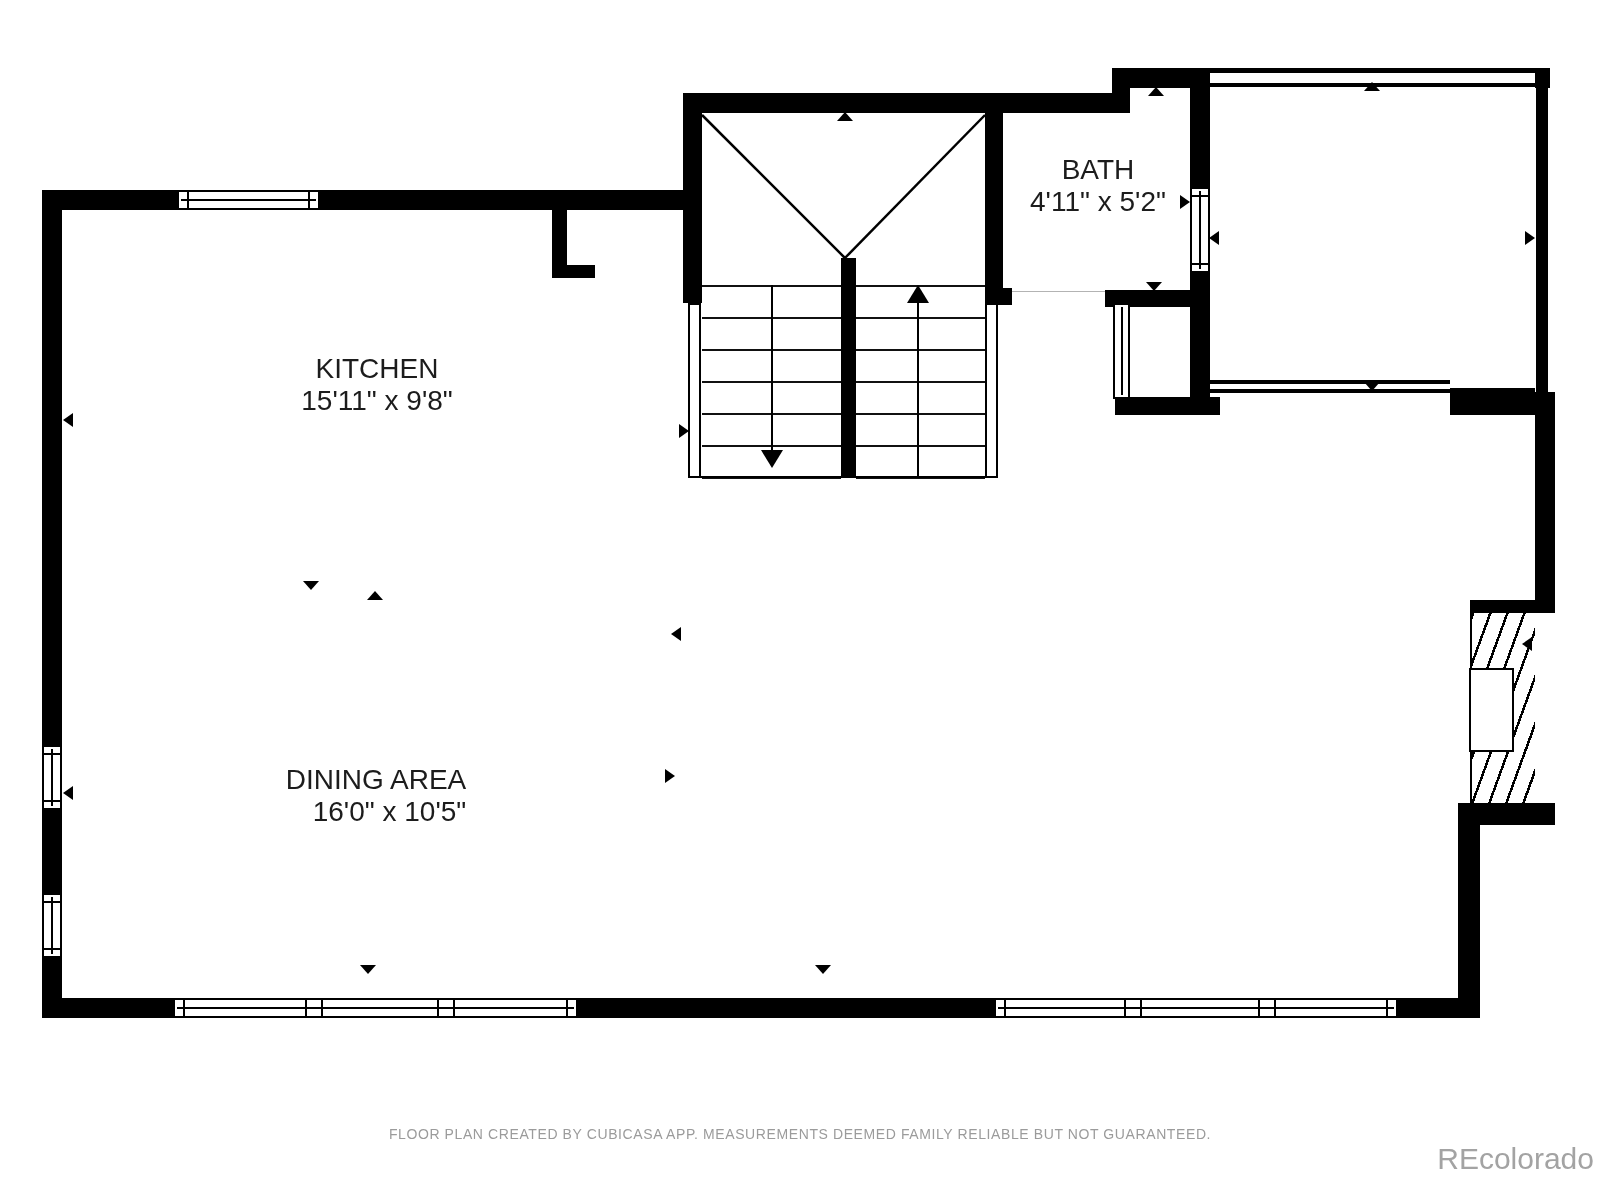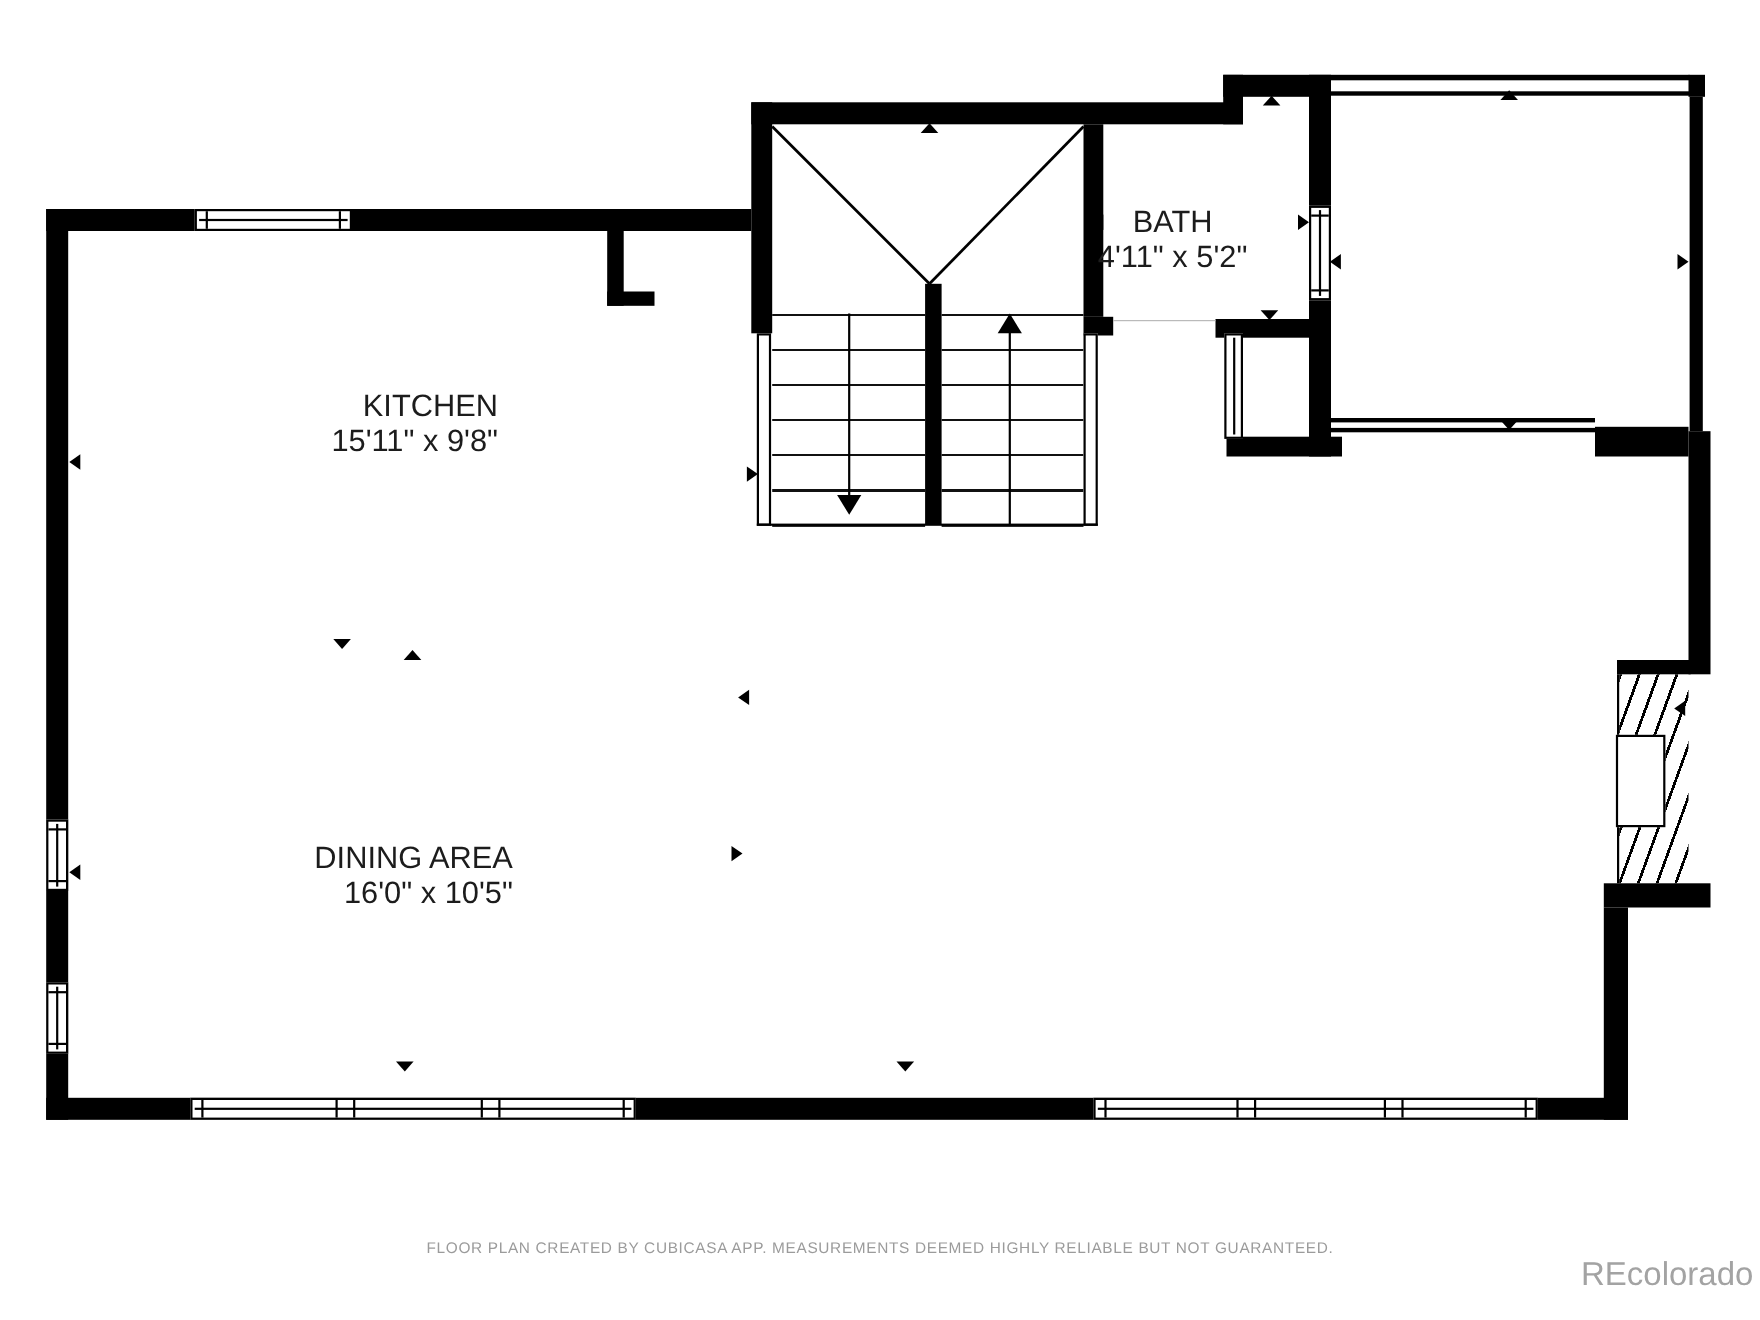--- a/index.html
+++ b/index.html
@@ -128,29 +128,29 @@
   <div class="rail" style="left:688px;top:303px;width:13px;height:175px;"></div>
   <div class="rail" style="left:985px;top:303px;width:13px;height:175px;"></div>
   <div class="rail-line" style="left:688px;top:476px;width:310px;height:2px;"></div>
   <div class="walkline" style="left:771px;top:285px;height:168px;"></div>
   <div class="walkline" style="left:917px;top:300px;height:177px;"></div>
   <div class="td-big" style="left:761px;top:450px;"></div>
   <div class="tu-big" style="left:907px;top:285px;"></div>
 
   <div class="thinline" style="left:1012px;top:291px;width:93px;"></div>
 
-  <div class="room-label" style="left:377px;top:385px;text-align:right;">
+  <div class="room-label" style="left:377px;top:385px;">
     <div>KITCHEN</div>
     <div>15'11" x 9'8"</div>
   </div>
   <div class="room-label" style="left:376px;top:796px;text-align:right;">
     <div>DINING AREA</div>
     <div>16'0" x 10'5"</div>
   </div>
-  <div class="room-label" style="left:1066px;top:186px;margin-top:32px;">
+  <div class="room-label" style="left:1098px;top:186px;">
     <div>BATH</div>
     <div>4'11" x 5'2"</div>
   </div>
 
   <div class="tu" style="left:837px;top:112px;"></div>
   <div class="td" style="left:303px;top:581px;"></div>
   <div class="tu" style="left:367px;top:591px;"></div>
   <div class="tl" style="left:63px;top:413px;"></div>
   <div class="tl" style="left:63px;top:786px;"></div>
   <div class="tr" style="left:679px;top:424px;"></div>
@@ -161,16 +161,16 @@
   <div class="tu" style="left:1148px;top:87px;"></div>
   <div class="td" style="left:1146px;top:282px;"></div>
   <div class="tl" style="left:993px;top:195px;"></div>
   <div class="tr" style="left:1180px;top:195px;"></div>
   <div class="tu" style="left:1364px;top:82px;"></div>
   <div class="td" style="left:1364px;top:382px;"></div>
   <div class="tl" style="left:1209px;top:231px;"></div>
   <div class="tr" style="left:1525px;top:231px;"></div>
   <div class="tl" style="left:1522px;top:637px;"></div>
 
-  <div class="footer-text">FLOOR PLAN CREATED BY CUBICASA APP. MEASUREMENTS DEEMED HIGHLY RELIABLE BUT NOT GUARANTEED.</div>
+  <div class="footer-text">FLOOR PLAN CREATED BY CUBICASA APP. MEASUREMENTS DEEMED FAMILY RELIABLE BUT NOT GUARANTEED.</div>
   <div class="watermark">REcolorado</div>
 
 </div>
 
 </body></html>

